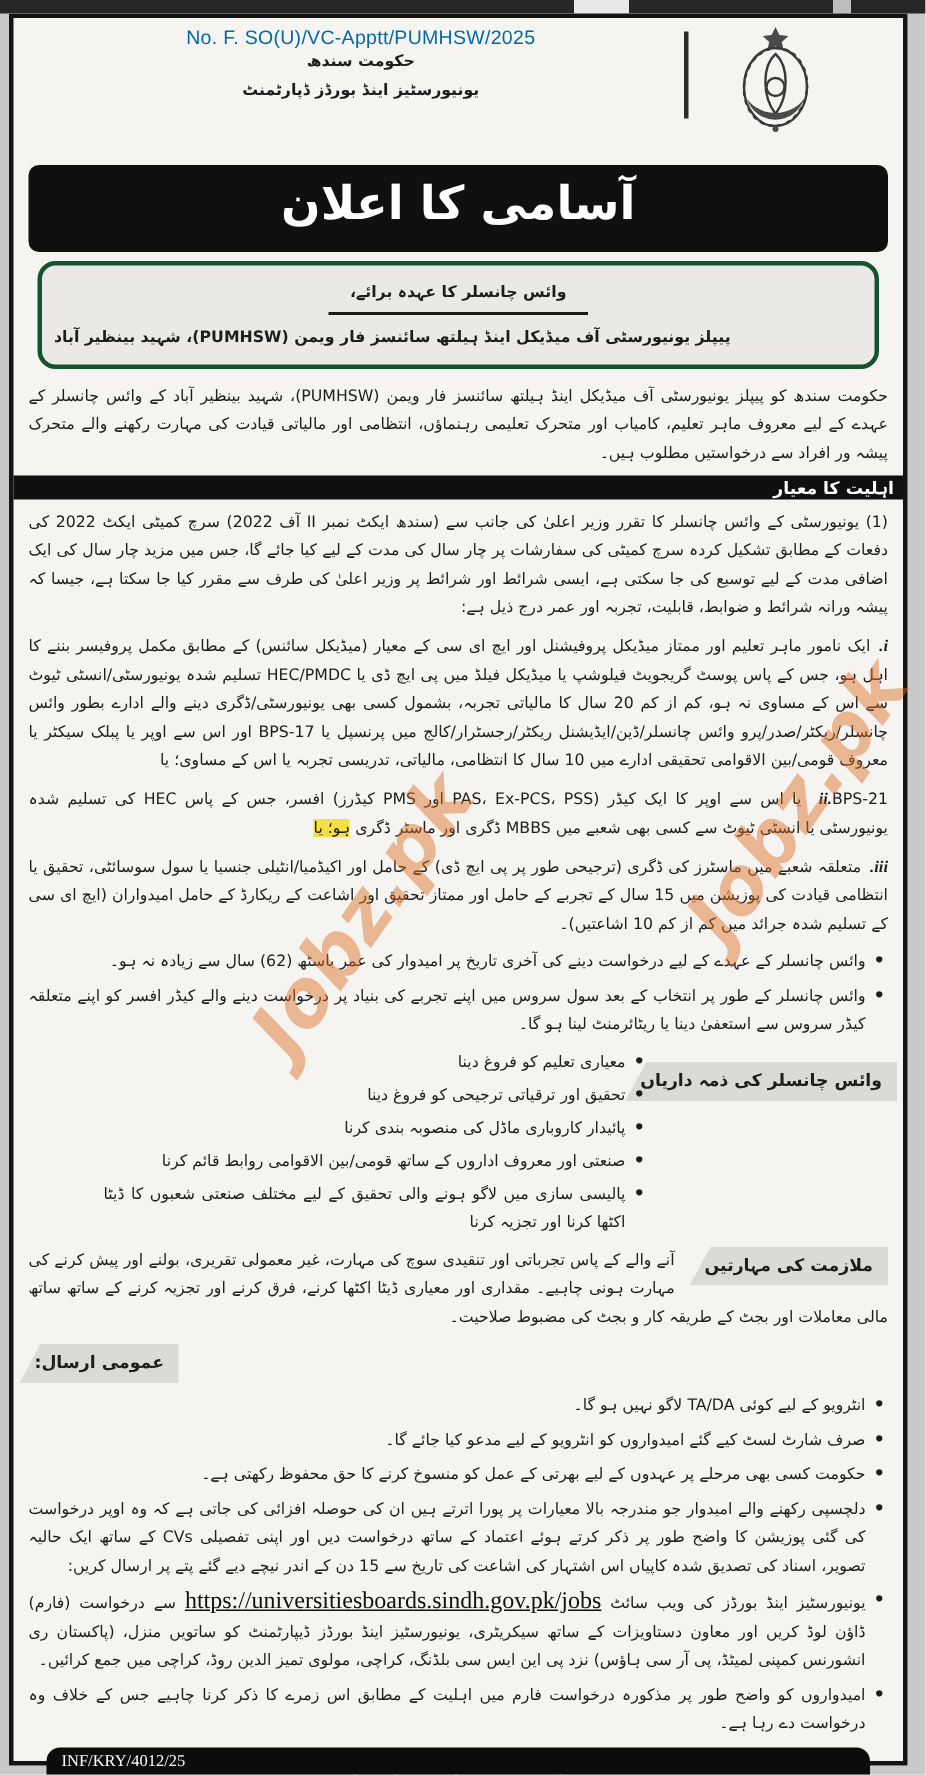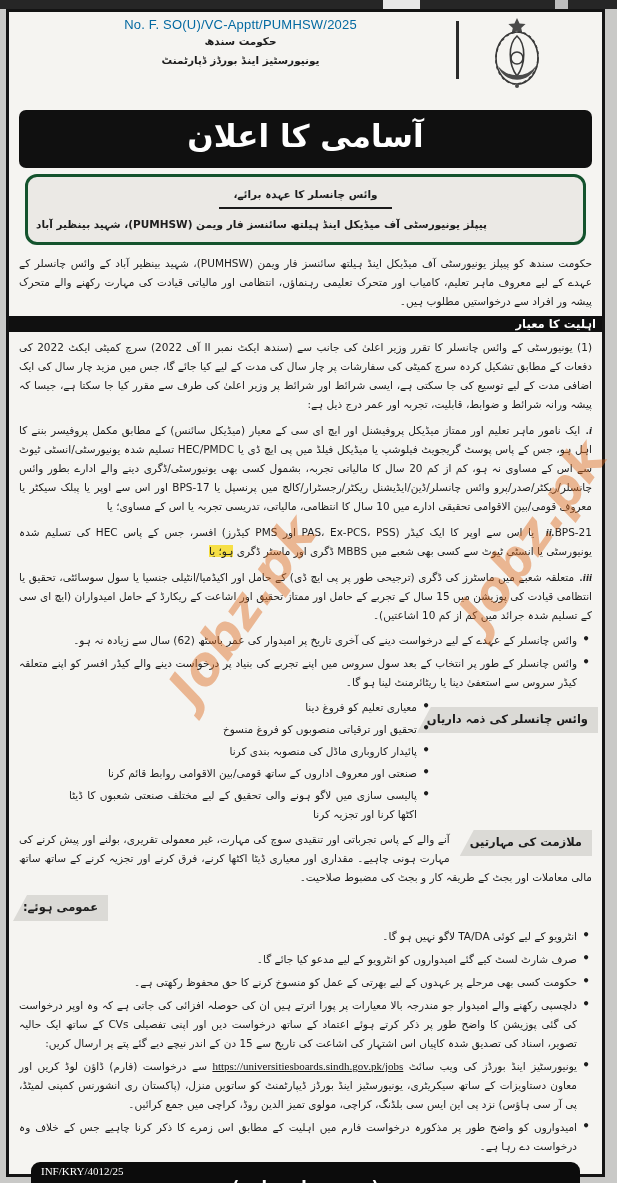--- a/index.html
+++ b/index.html
@@ -61,21 +61,21 @@
     clip-path:polygon(14px 0,100% 0,100% 100%,0 100%);
   }
   .resp-wrap{position:relative;margin:4px 0 0;}
   .resp-label{position:absolute;right:4px;top:9px;}
   .resp-list{padding-right:160px !important;margin-left:60px !important;}
   .resp-list li{margin-bottom:3px !important;}
   .skills-wrap{margin:6px 10px 0;}
   .skills-label{float:right;margin:0 0 2px 10px;}
   .gen-label{width:fit-content;margin:8px 4px 2px;}
   .gen-bullets li{margin-bottom:5px;}
-  .url{direction:ltr;unicode-bidi:embed;text-decoration:underline;font-family:"Liberation Serif",serif;font-size:11px;color:#111;}
+  .url{direction:ltr;unicode-bidi:embed;text-decoration:underline;font-family:"Liberation Serif",serif;font-size:16px;color:#111;}
   
   .sig-box{
     margin:6px 22px 0;background:#0c0c0c;border-radius:9px;color:#fff;
     padding:3px 10px 9px;position:relative;
   }
   .sig-ref{font-family:"Liberation Serif",serif;font-size:11px;text-align:left;}
   .sig-name{text-align:center;font-size:16px;font-weight:bold;direction:rtl;line-height:20px;}
   .sig-title{text-align:center;font-size:19px;font-weight:bold;direction:rtl;line-height:26px;}
   
   .wm{
@@ -135,33 +135,33 @@
 
   <ul class="dots urdu">
     <li>وائس چانسلر کے عہدے کے لیے درخواست دینے کی آخری تاریخ پر امیدوار کی عمر باسٹھ (62) سال سے زیادہ نہ ہو۔</li>
     <li>وائس چانسلر کے طور پر انتخاب کے بعد سول سروس میں اپنے تجربے کی بنیاد پر درخواست دینے والے کیڈر افسر کو اپنے متعلقہ کیڈر سروس سے استعفیٰ دینا یا ریٹائرمنٹ لینا ہو گا۔</li>
   </ul>
 
   <div class="resp-wrap">
     <div class="side-label resp-label urdu" style="text-align:right;">وائس چانسلر کی ذمہ داریاں</div>
     <ul class="dots urdu resp-list">
       <li>معیاری تعلیم کو فروغ دینا</li>
-      <li>تحقیق اور ترقیاتی منصوبوں کو فروغ منسوخ</li>
+      <li>تحقیق اور ترقیاتی ترجیحی کو فروغ دینا</li>
       <li>پائیدار کاروباری ماڈل کی منصوبہ بندی کرنا</li>
       <li>صنعتی اور معروف اداروں کے ساتھ قومی/بین الاقوامی روابط قائم کرنا</li>
       <li>پالیسی سازی میں لاگو ہونے والی تحقیق کے لیے مختلف صنعتی شعبوں کا ڈیٹا اکٹھا کرنا اور تجزیہ کرنا</li>
     </ul>
   </div>
 
   <div class="skills-wrap urdu">
     <span class="side-label skills-label">ملازمت کی مہارتیں</span>
     <span>آنے والے کے پاس تجرباتی اور تنقیدی سوچ کی مہارت، غیر معمولی تقریری، بولنے اور پیش کرنے کی مہارت ہونی چاہیے۔ مقداری اور معیاری ڈیٹا اکٹھا کرنے، فرق کرنے اور تجزیہ کرنے کے ساتھ ساتھ مالی معاملات اور بجٹ کے طریقہ کار و بجٹ کی مضبوط صلاحیت۔</span>
   </div>
 
-  <div class="side-label gen-label urdu" style="text-align:right;">عمومی ہوئے:</div>
+  <div class="side-label gen-label urdu" style="text-align:right;">عمومی ارسال:</div>
   <ul class="dots urdu gen-bullets">
     <li>انٹرویو کے لیے کوئی TA/DA لاگو نہیں ہو گا۔</li>
     <li>صرف شارٹ لسٹ کیے گئے امیدواروں کو انٹرویو کے لیے مدعو کیا جائے گا۔</li>
     <li>حکومت کسی بھی مرحلے پر عہدوں کے لیے بھرتی کے عمل کو منسوخ کرنے کا حق محفوظ رکھتی ہے۔</li>
     <li>دلچسپی رکھنے والے امیدوار جو مندرجہ بالا معیارات پر پورا اترتے ہیں ان کی حوصلہ افزائی کی جاتی ہے کہ وہ اوپر درخواست کی گئی پوزیشن کا واضح طور پر ذکر کرتے ہوئے اعتماد کے ساتھ درخواست دیں اور اپنی تفصیلی CVs کے ساتھ ایک حالیہ تصویر، اسناد کی تصدیق شدہ کاپیاں اس اشتہار کی اشاعت کی تاریخ سے 15 دن کے اندر نیچے دیے گئے پتے پر ارسال کریں:</li>
     <li><span>یونیورسٹیز اینڈ بورڈز کی ویب سائٹ</span> <span class="url" dir="ltr">https://universitiesboards.sindh.gov.pk/jobs</span> <span>سے درخواست (فارم) ڈاؤن لوڈ کریں اور معاون دستاویزات کے ساتھ سیکریٹری، یونیورسٹیز اینڈ بورڈز ڈیپارٹمنٹ کو ساتویں منزل، (پاکستان ری انشورنس کمپنی لمیٹڈ، پی آر سی ہاؤس) نزد پی این ایس سی بلڈنگ، کراچی، مولوی تمیز الدین روڈ، کراچی میں جمع کرائیں۔</span></li>
     <li>امیدواروں کو واضح طور پر مذکورہ درخواست فارم میں اہلیت کے مطابق اس زمرے کا ذکر کرنا چاہیے جس کے خلاف وہ درخواست دے رہا ہے۔</li>
   </ul>
 
   <div class="sig-box">

